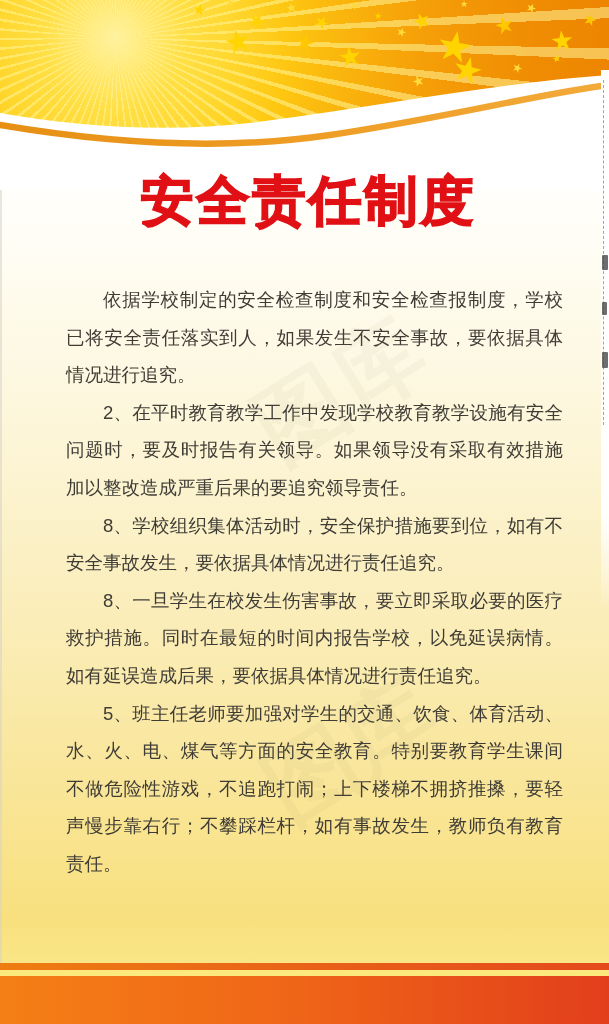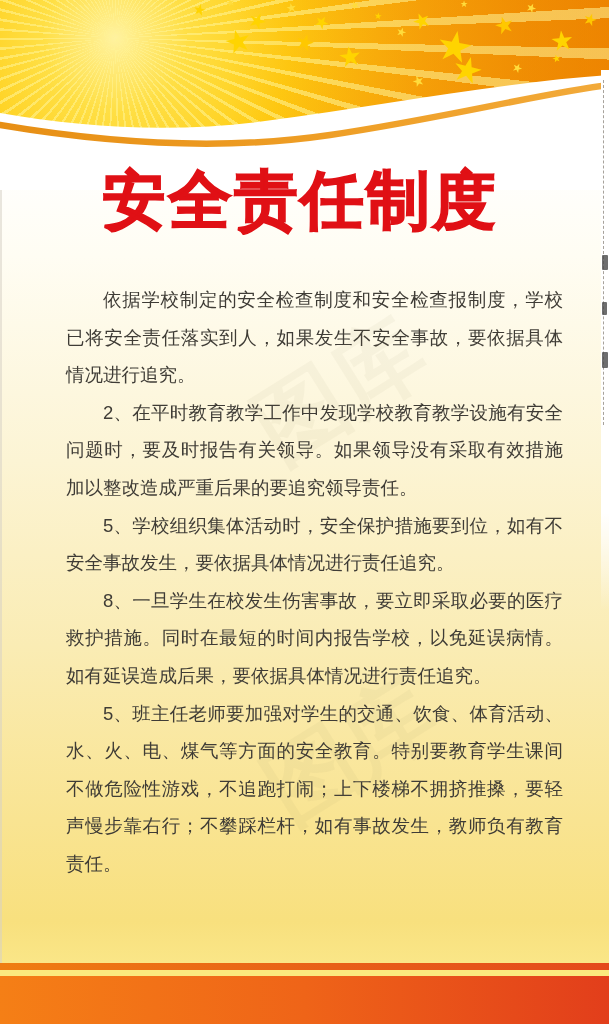--- a/index.html
+++ b/index.html
@@ -30,22 +30,22 @@
     overflow:hidden;
   }
   .star{
     position:absolute;display:block;line-height:1;
     transform-origin:center;
   }
   .wave{position:absolute;left:0;top:0;width:609px;height:190px;}
   
   .title{
     position:absolute;left:0;top:158px;width:601px;
-    margin:0;text-align:center;
-    font-size:63px;font-weight:900;letter-spacing:3px;
+    margin:8px;text-align:center;
+    font-size:53px;font-weight:900;letter-spacing:3px;
     color:#E01015;
     -webkit-text-stroke:1.6px #E01015;
   }
   
   .body-text{
     position:absolute;left:66px;top:281px;width:497px;
     font-size:18.5px;line-height:37.6px;
     color:#3F3C36;
     text-align:justify;
   }
@@ -127,21 +127,21 @@
       <path d="M0,113 C85,128 175,133 265,121 C385,105 505,82 609,75 L609,190 L0,190 Z" fill="#ffffff"></path>
       <path d="M0,125 C95,141 215,152 330,135 C440,119 548,92 609,85" stroke="url(#sg)" stroke-width="6.5" fill="none" stroke-linecap="round"></path>
     </svg>
   </div>
 
   <h1 class="title">安全责任制度</h1>
 
   <div class="body-text">
     <p>依据学校制定的安全检查制度和安全检查报制度，学校已将安全责任落实到人，如果发生不安全事故，要依据具体情况进行追究。</p>
     <p>2、在平时教育教学工作中发现学校教育教学设施有安全问题时，要及时报告有关领导。如果领导没有采取有效措施加以整改造成严重后果的要追究领导责任。</p>
-    <p>5、学校组织集体活动时，安全保护措施要到位，如有不安全事故发生，要依据具体情况进行责任追究。</p>
+    <p>8、学校组织集体活动时，安全保护措施要到位，如有不安全事故发生，要依据具体情况进行责任追究。</p>
     <p>8、一旦学生在校发生伤害事故，要立即采取必要的医疗救护措施。同时在最短的时间内报告学校，以免延误病情。如有延误造成后果，要依据具体情况进行责任追究。</p>
     <p>5、班主任老师要加强对学生的交通、饮食、体育活动、水、火、电、煤气等方面的安全教育。特别要教育学生课间不做危险性游戏，不追跑打闹；上下楼梯不拥挤推搡，要轻声慢步靠右行；不攀踩栏杆，如有事故发生，教师负有教育责任。</p>
   </div>
 
   <div class="watermark wm1">图库</div>
   <div class="watermark wm2">图库</div>
 
   <div class="bottom-stripe"></div>
   <div class="bottom-gap"></div>
   <div class="bottom-band"></div>

